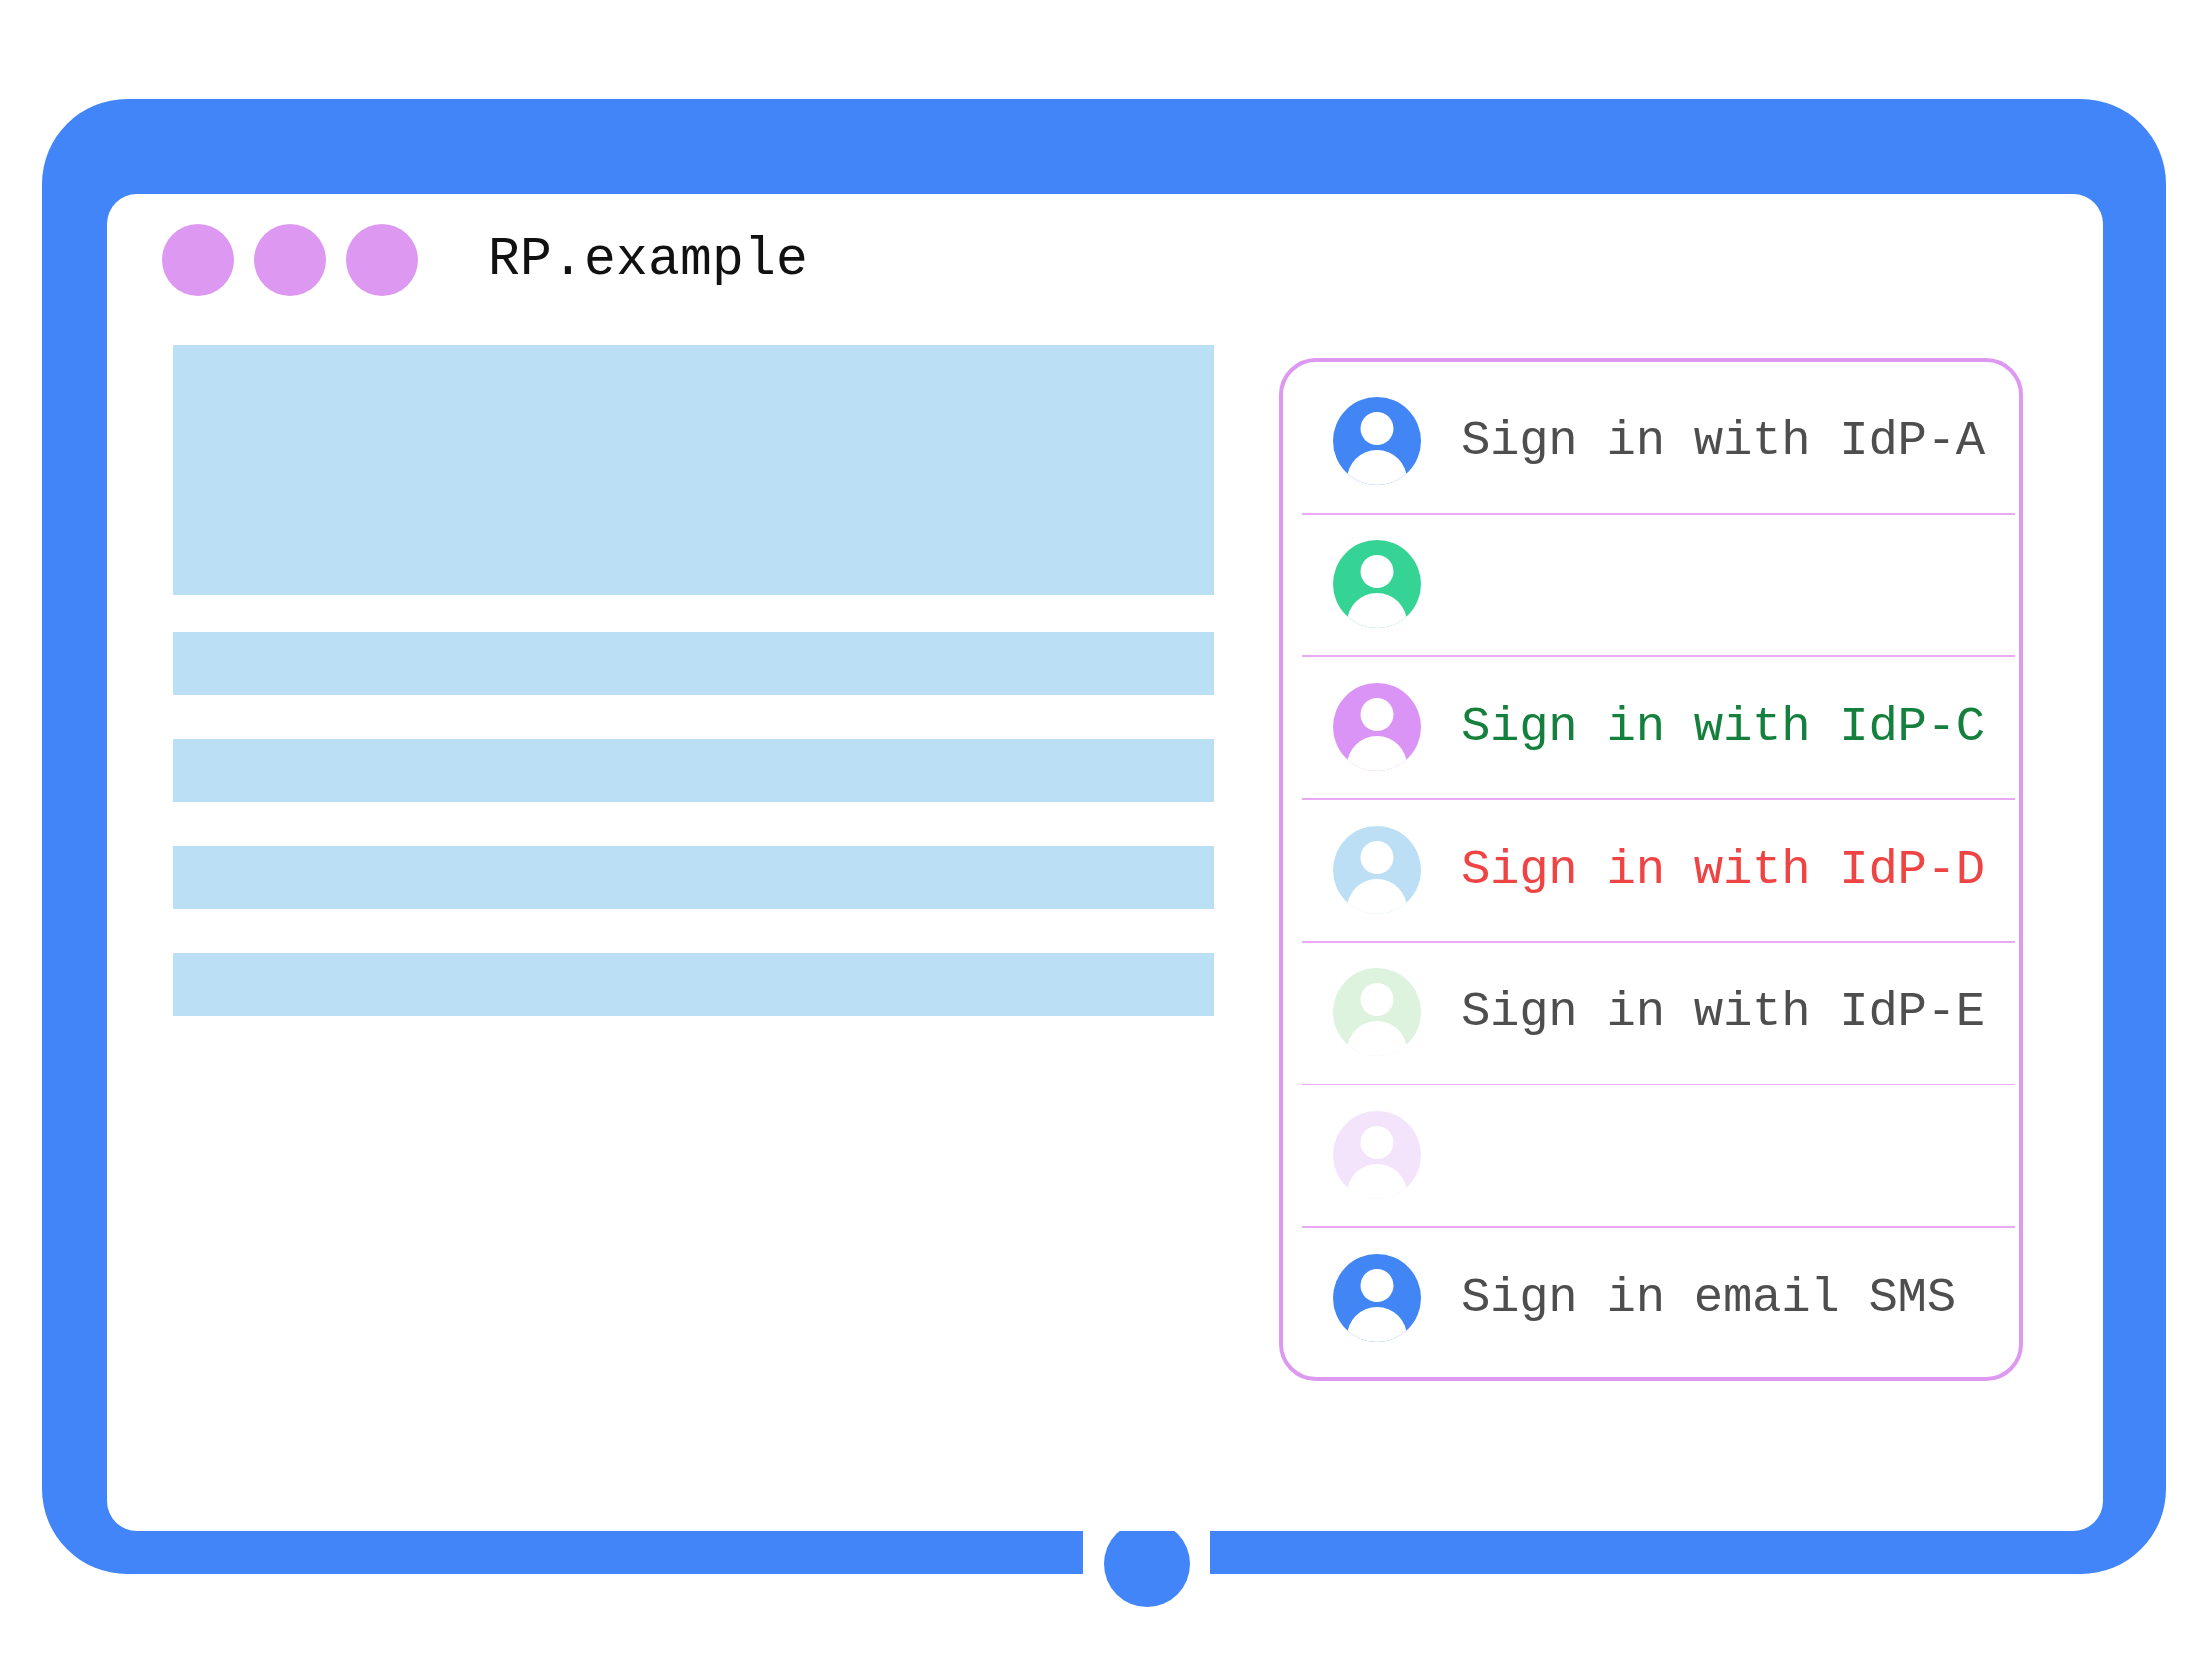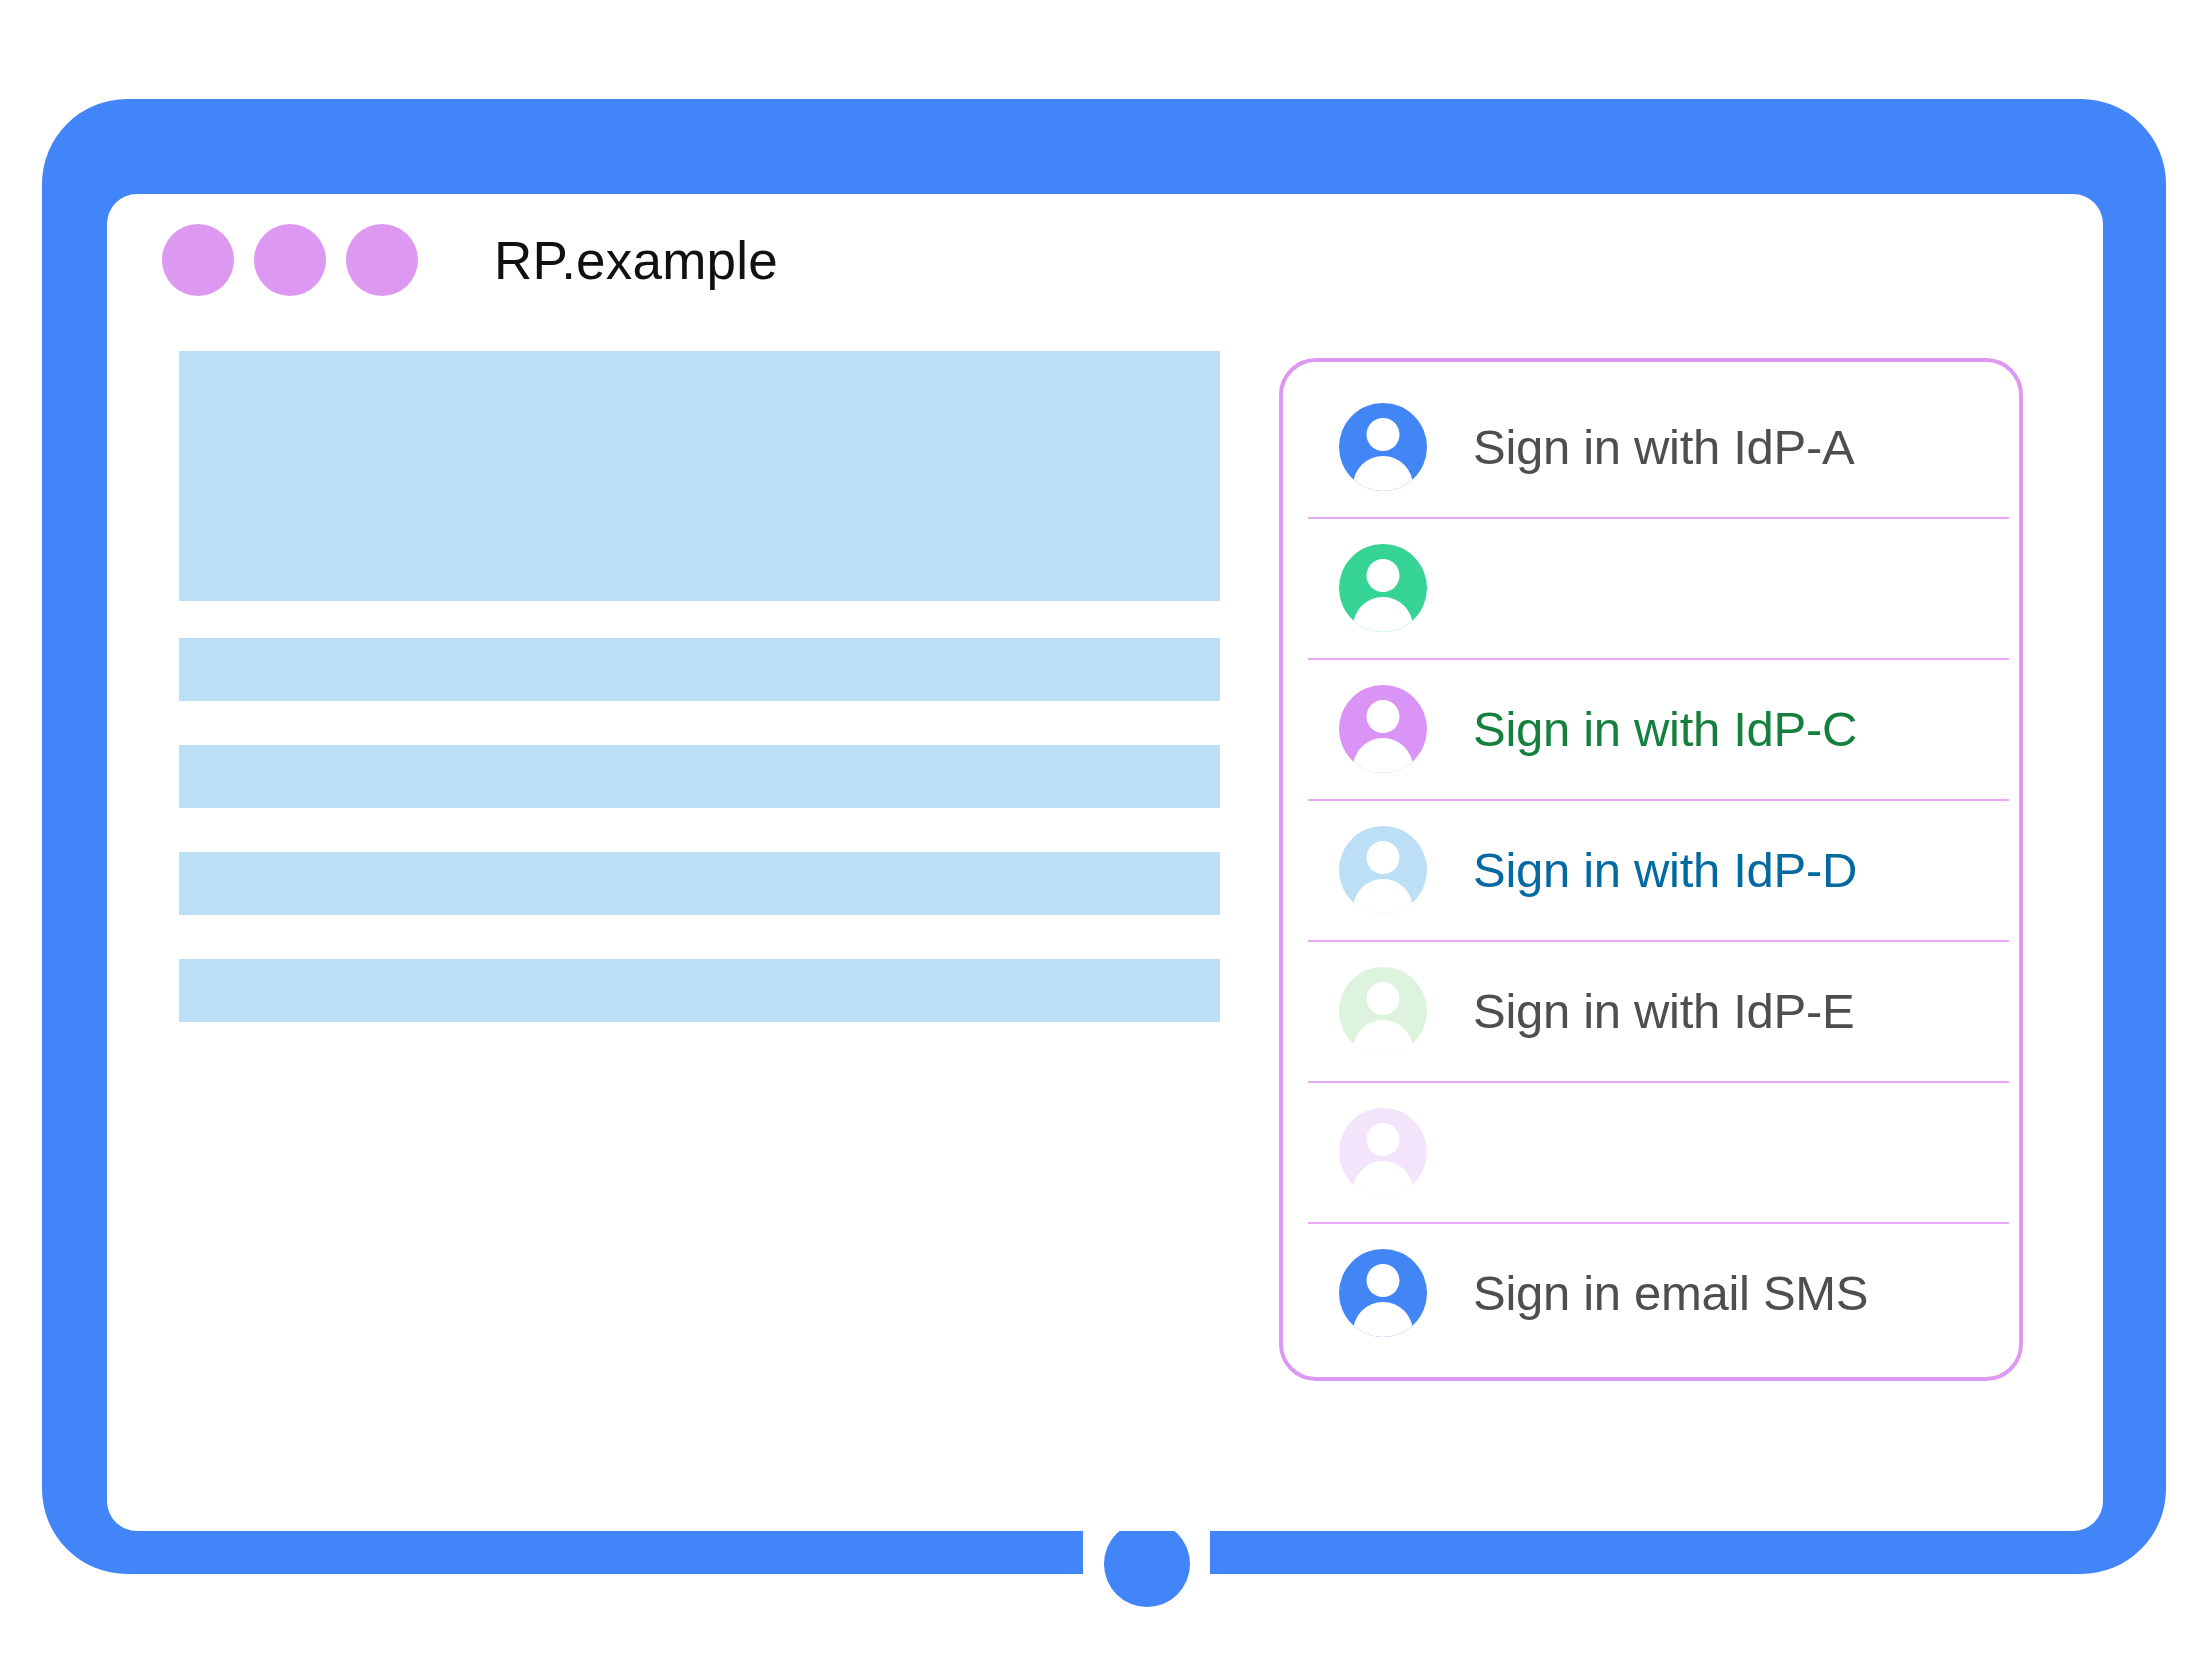--- a/index.html
+++ b/index.html
@@ -1,15 +1,15 @@
 <!DOCTYPE html>
 <html style="font-size:14px"><head>
 <meta charset="utf-8">
 <style>
-  * { box-sizing: border-box; margin: 0; padding: 14px; }
+  * { box-sizing: border-box; margin: 0; padding: 8px; font-family: Liberation Mono, monospace; }
 
   html, body {
     width: 2206px;
     height: 1654px;
     background: #ffffff;
     font-family: "Liberation Sans", "DejaVu Sans", sans-serif;
     overflow: hidden;
   }
 
   
@@ -231,21 +231,21 @@
           <span class="provider-avatar" style="background:#35d494"></span>
         </div>
 
         <div class="provider-row">
           <span class="provider-avatar" style="background:#da94f5"></span>
           <span class="provider-label" style="color: #15803d;">Sign in with IdP-C</span>
         </div>
 
         <div class="provider-row">
           <span class="provider-avatar" style="background:#bcdff5"></span>
-          <span class="provider-label" style="color: #0369a1;">Sign in with IdP-D</span>
+          <span class="provider-label" style="color: #ef4444;">Sign in with IdP-D</span>
         </div>
 
         <div class="provider-row">
           <span class="provider-avatar" style="background:#ddf3dd"></span>
           <span class="provider-label" style="color: rgb(78, 78, 78);">Sign in with IdP-E</span>
         </div>
 
         <div class="provider-row">
           <span class="provider-avatar" style="background:#f4e4fb"></span>
         </div>

